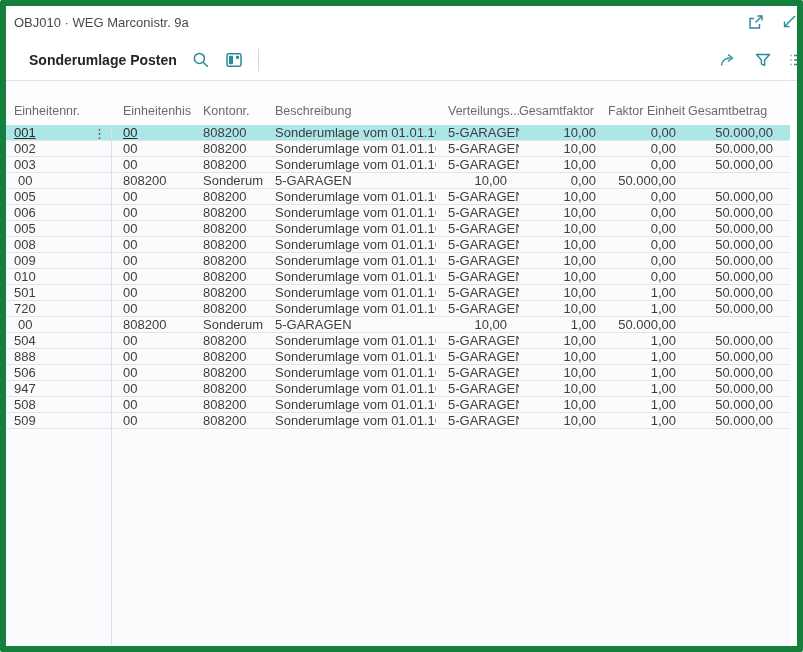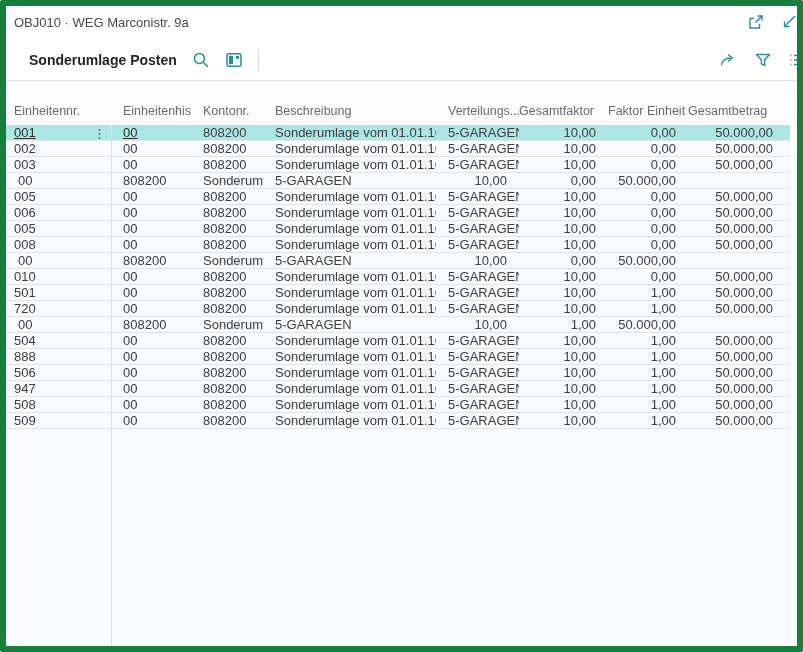--- a/index.html
+++ b/index.html
@@ -312,20 +312,23 @@
           <span class="val">10,00</span>
         </div>
         <div class="cell c6 ar">
           <span class="val">0,00</span>
         </div>
         <div class="cell c7 ar">
           <span class="val">50.000,00</span>
         </div>
       </div>
       <div class="row">
+        <div class="cell c0 al">
+          <span class="val">009</span>
+        </div>
         <div class="cell c1 al">
           <span class="val">00</span>
         </div>
         <div class="cell c2 al">
           <span class="val">808200</span>
         </div>
         <div class="cell c3 al">
           <span class="val">Sonderumlage vom 01.01.16</span>
         </div>
         <div class="cell c4 al">

